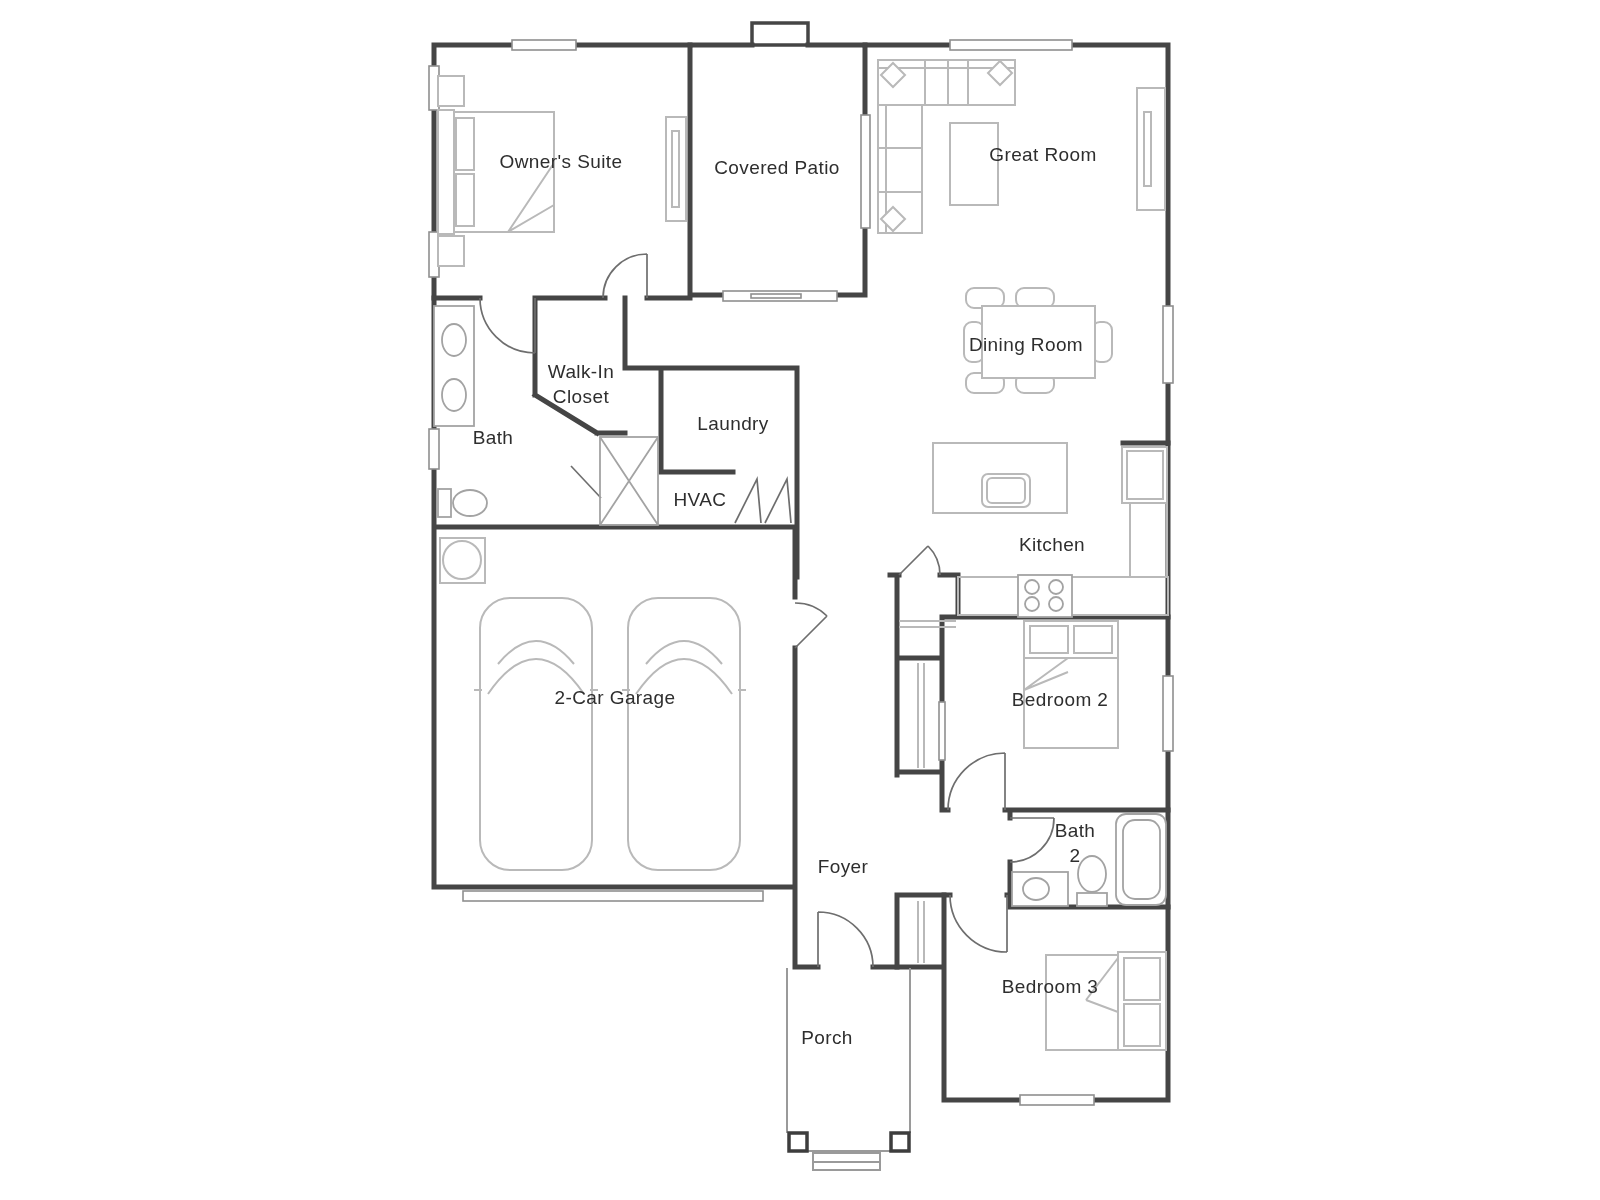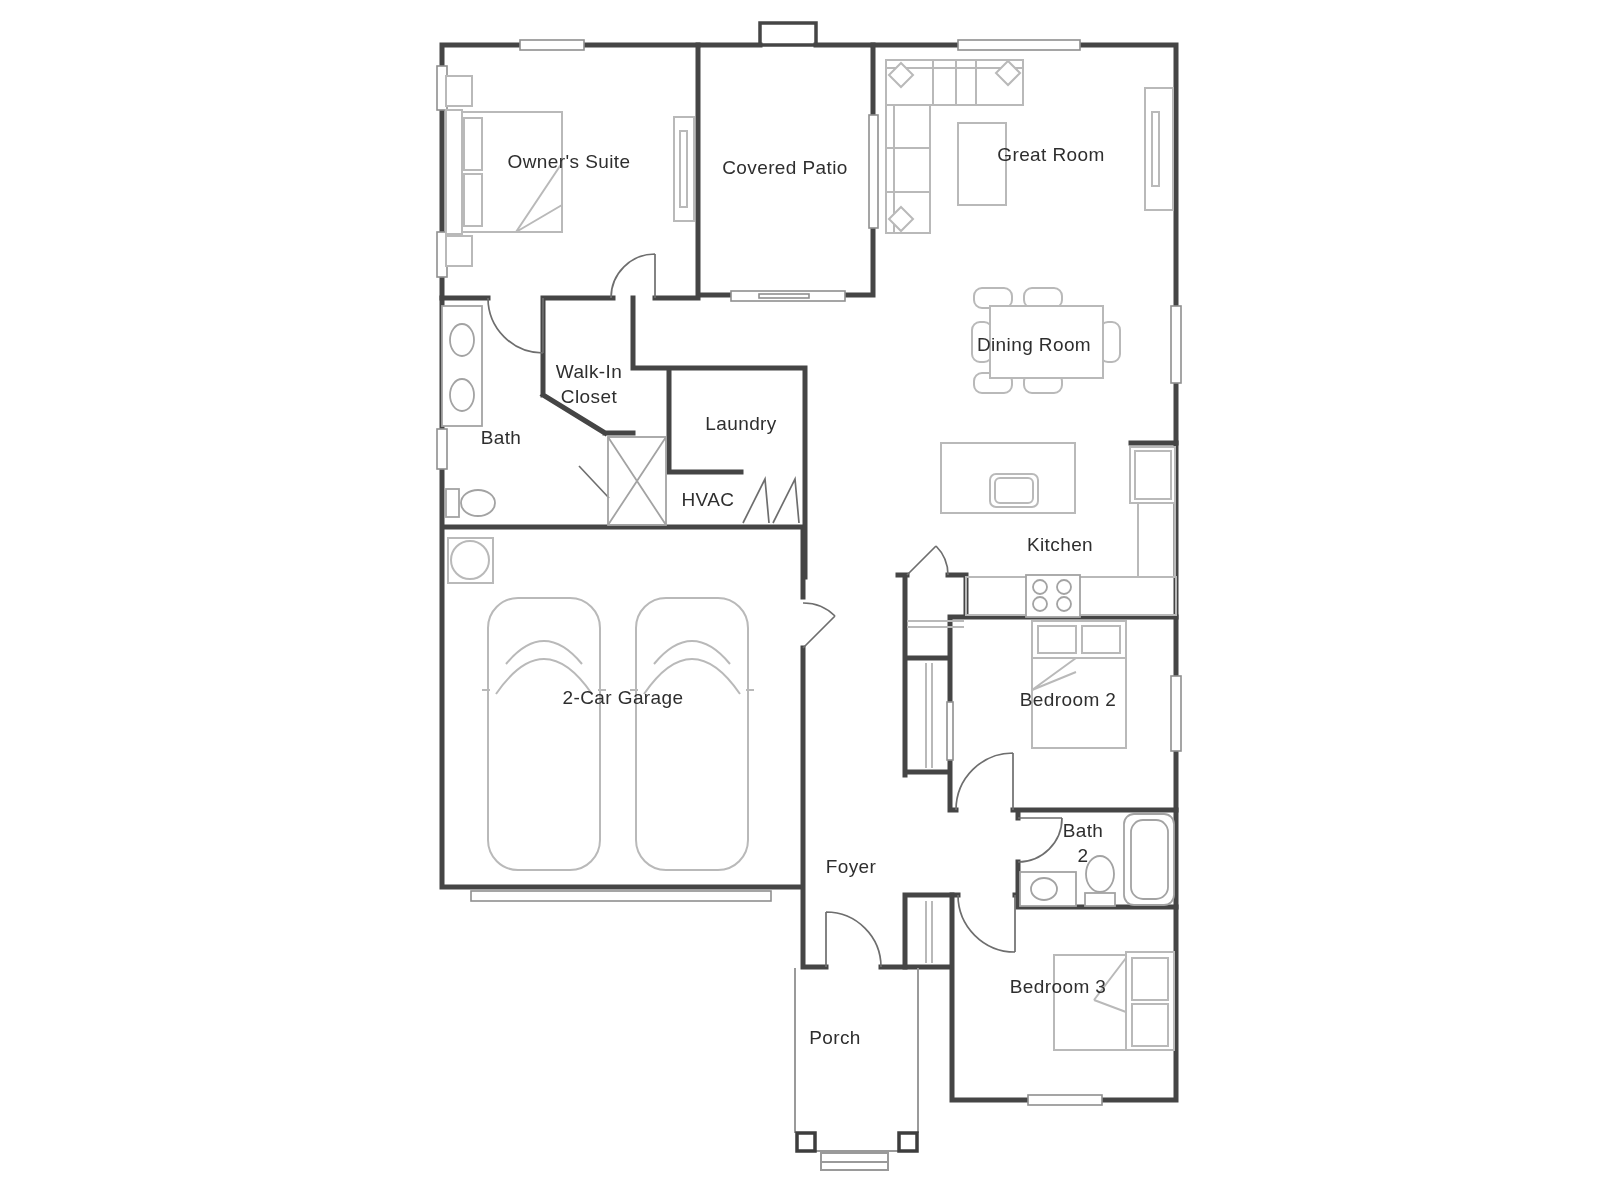--- a/index.html
+++ b/index.html
@@ -6,21 +6,21 @@
     --wall:#454545;
     --furniture:#b9b9b9;
     --fixture:#a3a3a3;
     --door:#6e6e6e;
     --winstroke:#8f8f8f;
     --label:#2e2e2e;
     --watermark:#ededed;
     --background:#ffffff;
   }
   html,body{margin:0;padding:0;background:var(--background);}
-  .stage{position:relative;width:1327px;height:1200px;background:var(--background);overflow:hidden;margin-left:8px;}
+  .stage{position:relative;width:1327px;height:1200px;background:var(--background);overflow:hidden;}
   svg{display:block;}
   .wall{stroke:var(--wall);stroke-width:5;fill:none;stroke-linecap:square;}
   .wallthin{stroke:var(--wall);stroke-width:3.5;fill:none;stroke-linecap:square;}
   .furn{stroke:var(--furniture);stroke-width:2;fill:#fff;}
   .furnline{stroke:var(--furniture);stroke-width:2;fill:none;}
   .fix{stroke:var(--fixture);stroke-width:1.8;fill:#fff;}
   .fixline{stroke:var(--fixture);stroke-width:1.8;fill:none;}
   .door{stroke:var(--door);stroke-width:1.7;fill:none;}
   .win{fill:#fff;stroke:var(--winstroke);stroke-width:1.6;}
   .porchline{stroke:#9a9a9a;stroke-width:2;fill:none;}

